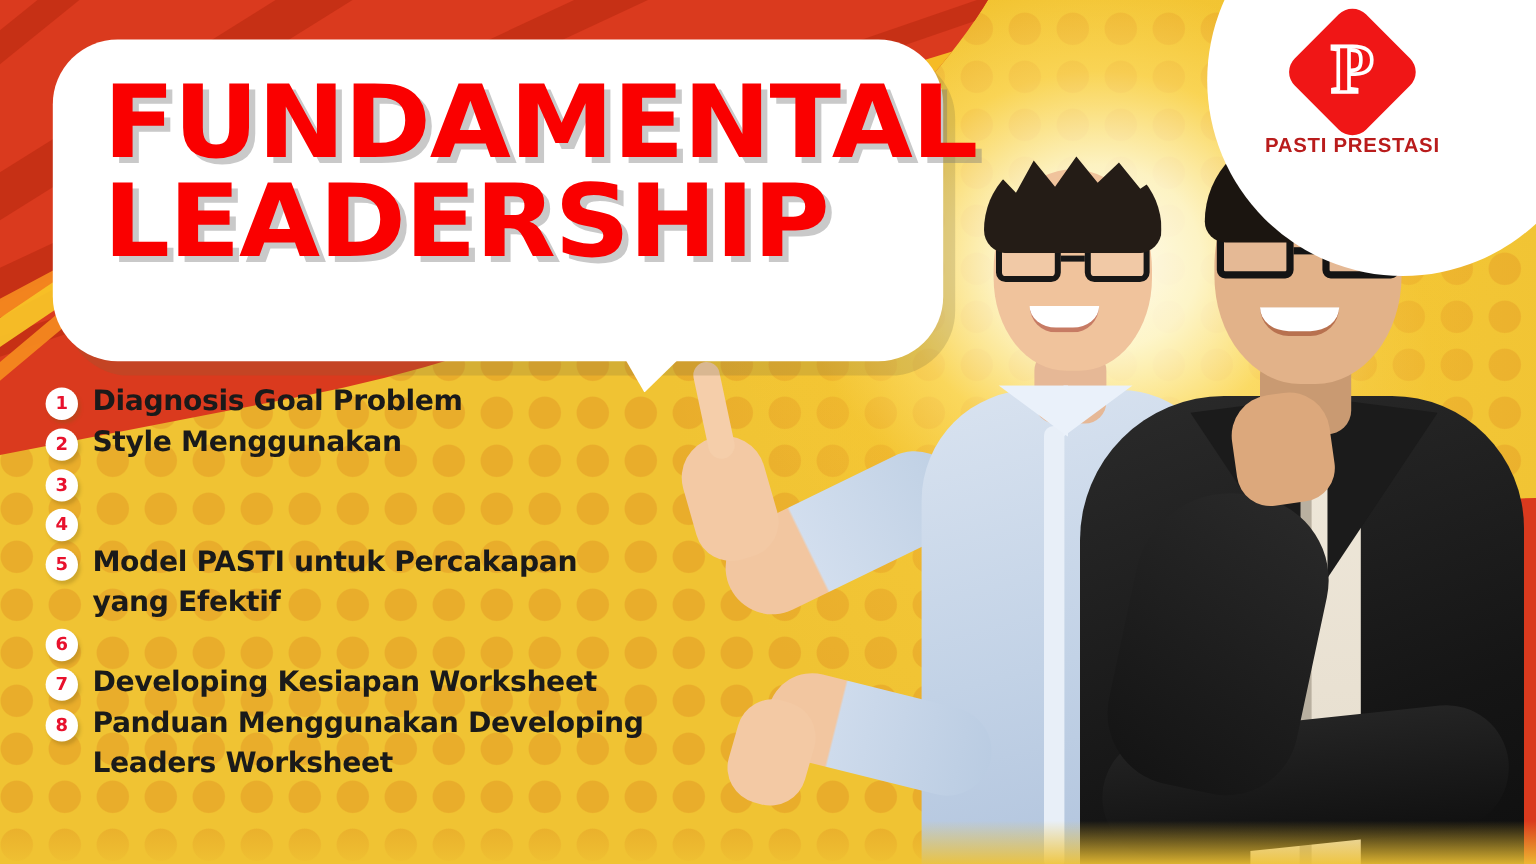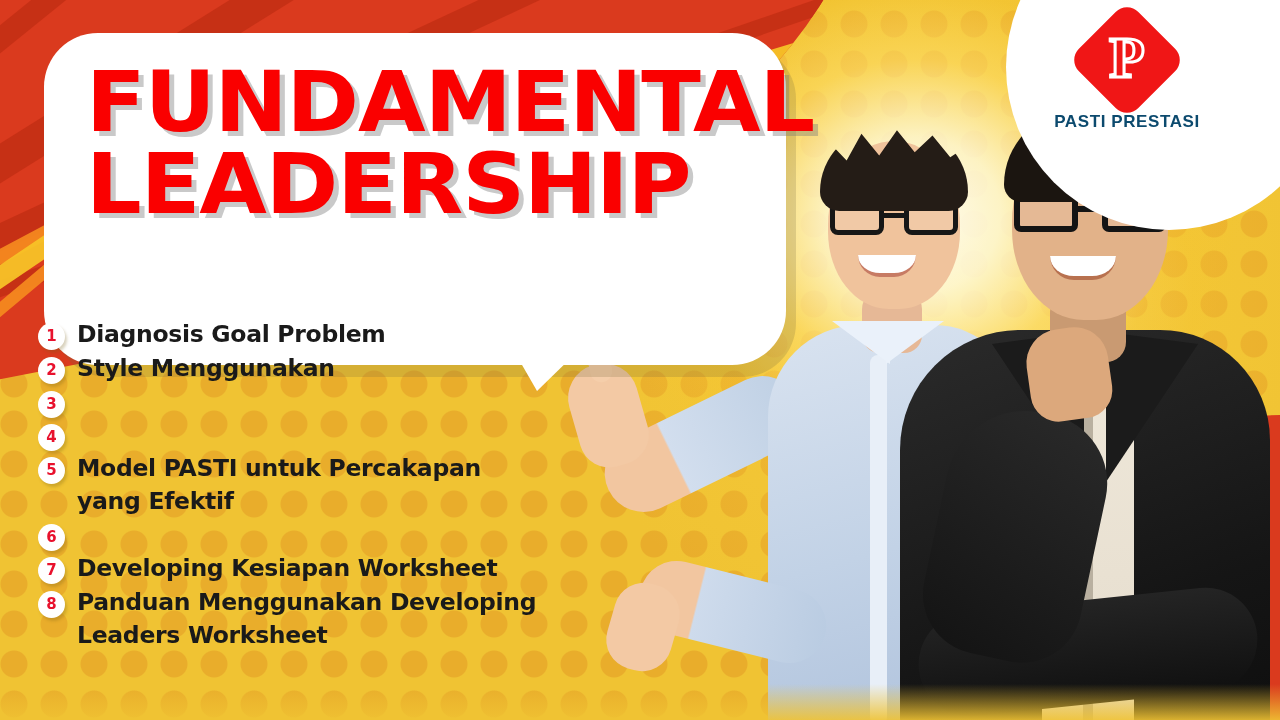--- a/index.html
+++ b/index.html
@@ -74,21 +74,21 @@
     overflow:hidden;
   }
   .burst-br .ray { position:absolute; background:#C52F15; transform-origin:0 50%; }
   .burst-br .ray.o { background:#F4881F; }
   .burst-br .ray.y { background:#F7C227; }
 
   
   .title-bubble {
     position:absolute;
     left:44px; top:33px;
-    width:742px; height:332px;
+    width:742px; height:268px;
     background:#FFFFFF;
     border-radius:54px;
     box-shadow:10px 12px 0 rgba(120,105,60,.22);
     z-index:6;
   }
   .title-bubble .tail {
     position:absolute;
     left:470px; bottom:-26px;
     width:64px; height:40px;
     background:#FFFFFF;
@@ -183,21 +183,21 @@
     line-height:1;
     color:#F01616;
     -webkit-text-stroke:3px #FFFFFF;
     padding-bottom:4px;
   }
   .logo-word {
     font-family:"Liberation Sans", sans-serif;
     font-weight:700;
     font-size:17px;
     letter-spacing:.6px;
-    color:#0c4a6e;
+    color:#b91c1c;
     white-space:nowrap;
   }
 
   
   .people { position:absolute; left:740px; top:0; width:540px; height:720px; z-index:5; }
 
   .person { position:absolute; }
 
   
   #person-left { left:18px; top:105px; width:300px; height:615px; }

